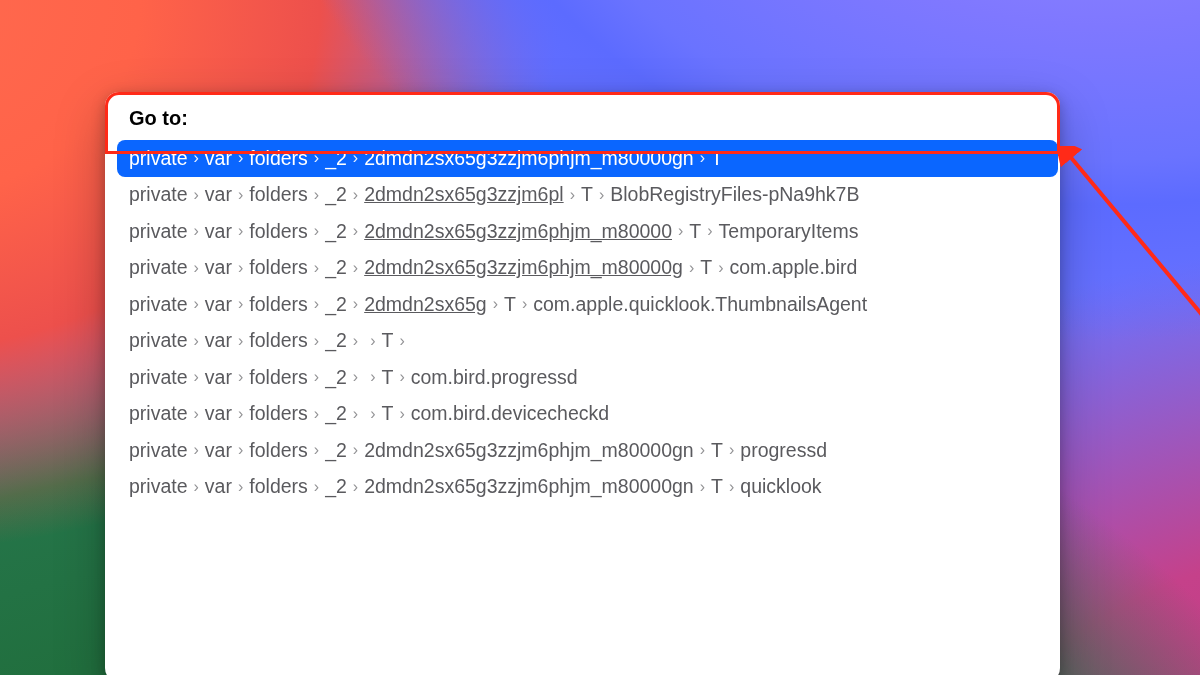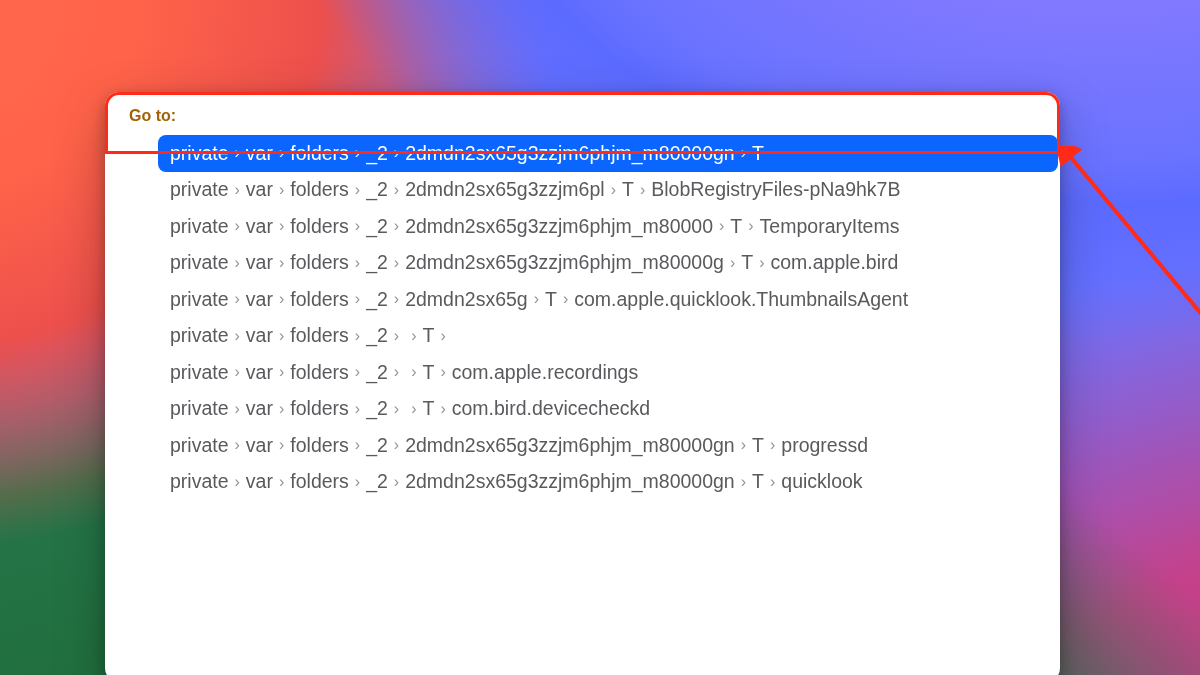--- a/index.html
+++ b/index.html
@@ -62,27 +62,26 @@
     width: 22px; height: 22px;
     border-radius: 50%;
     background: #8d8d91;
     display: flex; align-items: center; justify-content: center;
     flex-shrink: 0;
     margin-left: 12px;
   }
   .clear-btn svg { width: 10px; height: 10px; display:block; }
   .section-label {
     padding: 15px 24px 10px 24px;
-    font-size: 16px;
+    font-size: 20px;
     font-weight: 600;
-    color: #a16207;
+    color: #000000;
   }
   .results {
     padding: 0 2px 0 12px;
-    margin-left: 41px;
   }
   .row {
     height: 36.5px;
     border-radius: 8px;
     display: flex; align-items: center;
     padding: 0 12px;
     font-size: 19.5px;
     color: #5a5a5e;
     white-space: nowrap;
     overflow: hidden;
@@ -98,20 +97,21 @@
     font-size: 16px;
     color: inherit;
     opacity: 0.65;
   }
   .row.selected .chev { opacity: 0.9; }
   .row .trunc {
     flex-shrink: 1;
     min-width: 0;
     overflow: hidden;
     text-overflow: clip;
+    text-decoration: underline;
   }
 </style>
 </head>
 <body>
 
 <div class="wallpaper"></div>
 
 <div class="popup">
   <div class="section-label">Go to:</div>
   <div class="results" id="results">
@@ -206,21 +206,21 @@
         <span class="chev">›</span>
         <span class="seg">var</span>
         <span class="chev">›</span>
         <span class="seg">folders</span>
         <span class="chev">›</span>
         <span class="seg">_2</span>
         <span class="chev">›</span>
         <span class="chev">›</span>
         <span class="seg">T</span>
         <span class="chev">›</span>
-        <span class="seg">com.apple.recordings</span>
+        <span class="seg">com.bird.progressd</span>
       </div>
       <div class="row">
         <span class="seg">private</span>
         <span class="chev">›</span>
         <span class="seg">var</span>
         <span class="chev">›</span>
         <span class="seg">folders</span>
         <span class="chev">›</span>
         <span class="seg">_2</span>
         <span class="chev">›</span>

